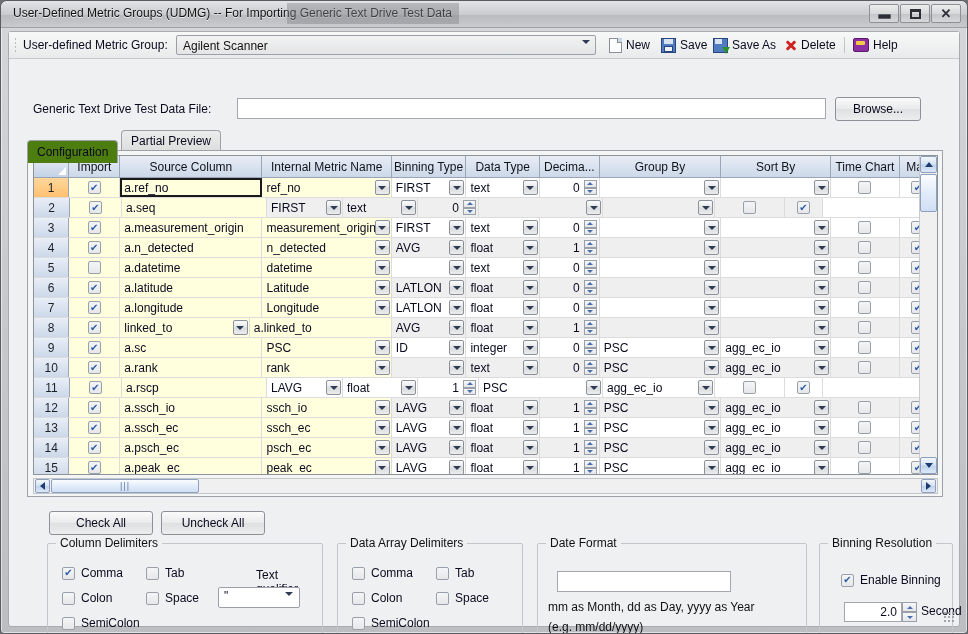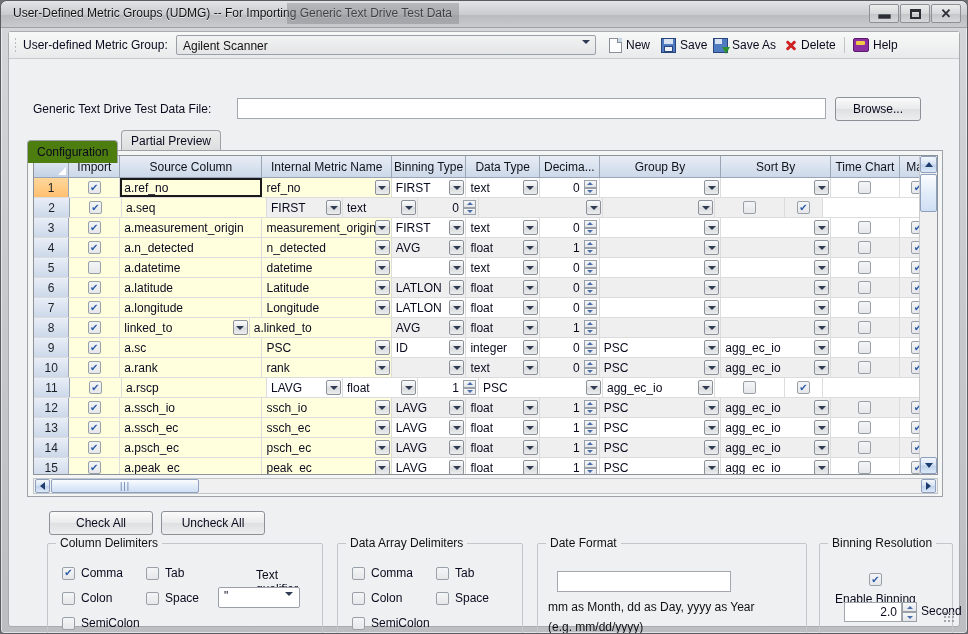--- a/index.html
+++ b/index.html
@@ -244,21 +244,21 @@
   }
   #tq-combo .cval{position:absolute;left:5px;top:1px;font-size:12px;}
   #tq-combo .arrow{position:absolute;right:6px;top:8px;}
 
   #date-input{
     position:absolute;left:19px;top:27px;width:174px;height:21px;box-sizing:border-box;
     background:#fff;border:1px solid #a4a8ae;
   }
   .date-hint{position:absolute;left:10px;font-size:12px;color:#111;white-space:nowrap;}
 
-  #enable-binning{position:absolute;left:15px;top:29px;flex-direction:column;}
+  #enable-binning{position:absolute;left:21px;top:29px;}
   #bin-val{
     position:absolute;left:24px;top:58px;width:58px;height:20px;box-sizing:border-box;
     border:1px solid #a4a8ae;background:#fff;
     display:flex;align-items:center;justify-content:flex-end;padding-right:4px;font-size:12px;
   }
   #bin-spin{position:absolute;left:82px;top:58px;width:15px;height:20px;display:flex;flex-direction:column;}
   #bin-spin div{flex:1;box-sizing:border-box;border:1px solid #9aa0a8;background:linear-gradient(180deg,#f7f8f9,#e3e5e8);display:flex;align-items:center;justify-content:center;}
   #bin-unit{position:absolute;left:101px;top:60px;font-size:12px;}
 
   #resize-grip{

